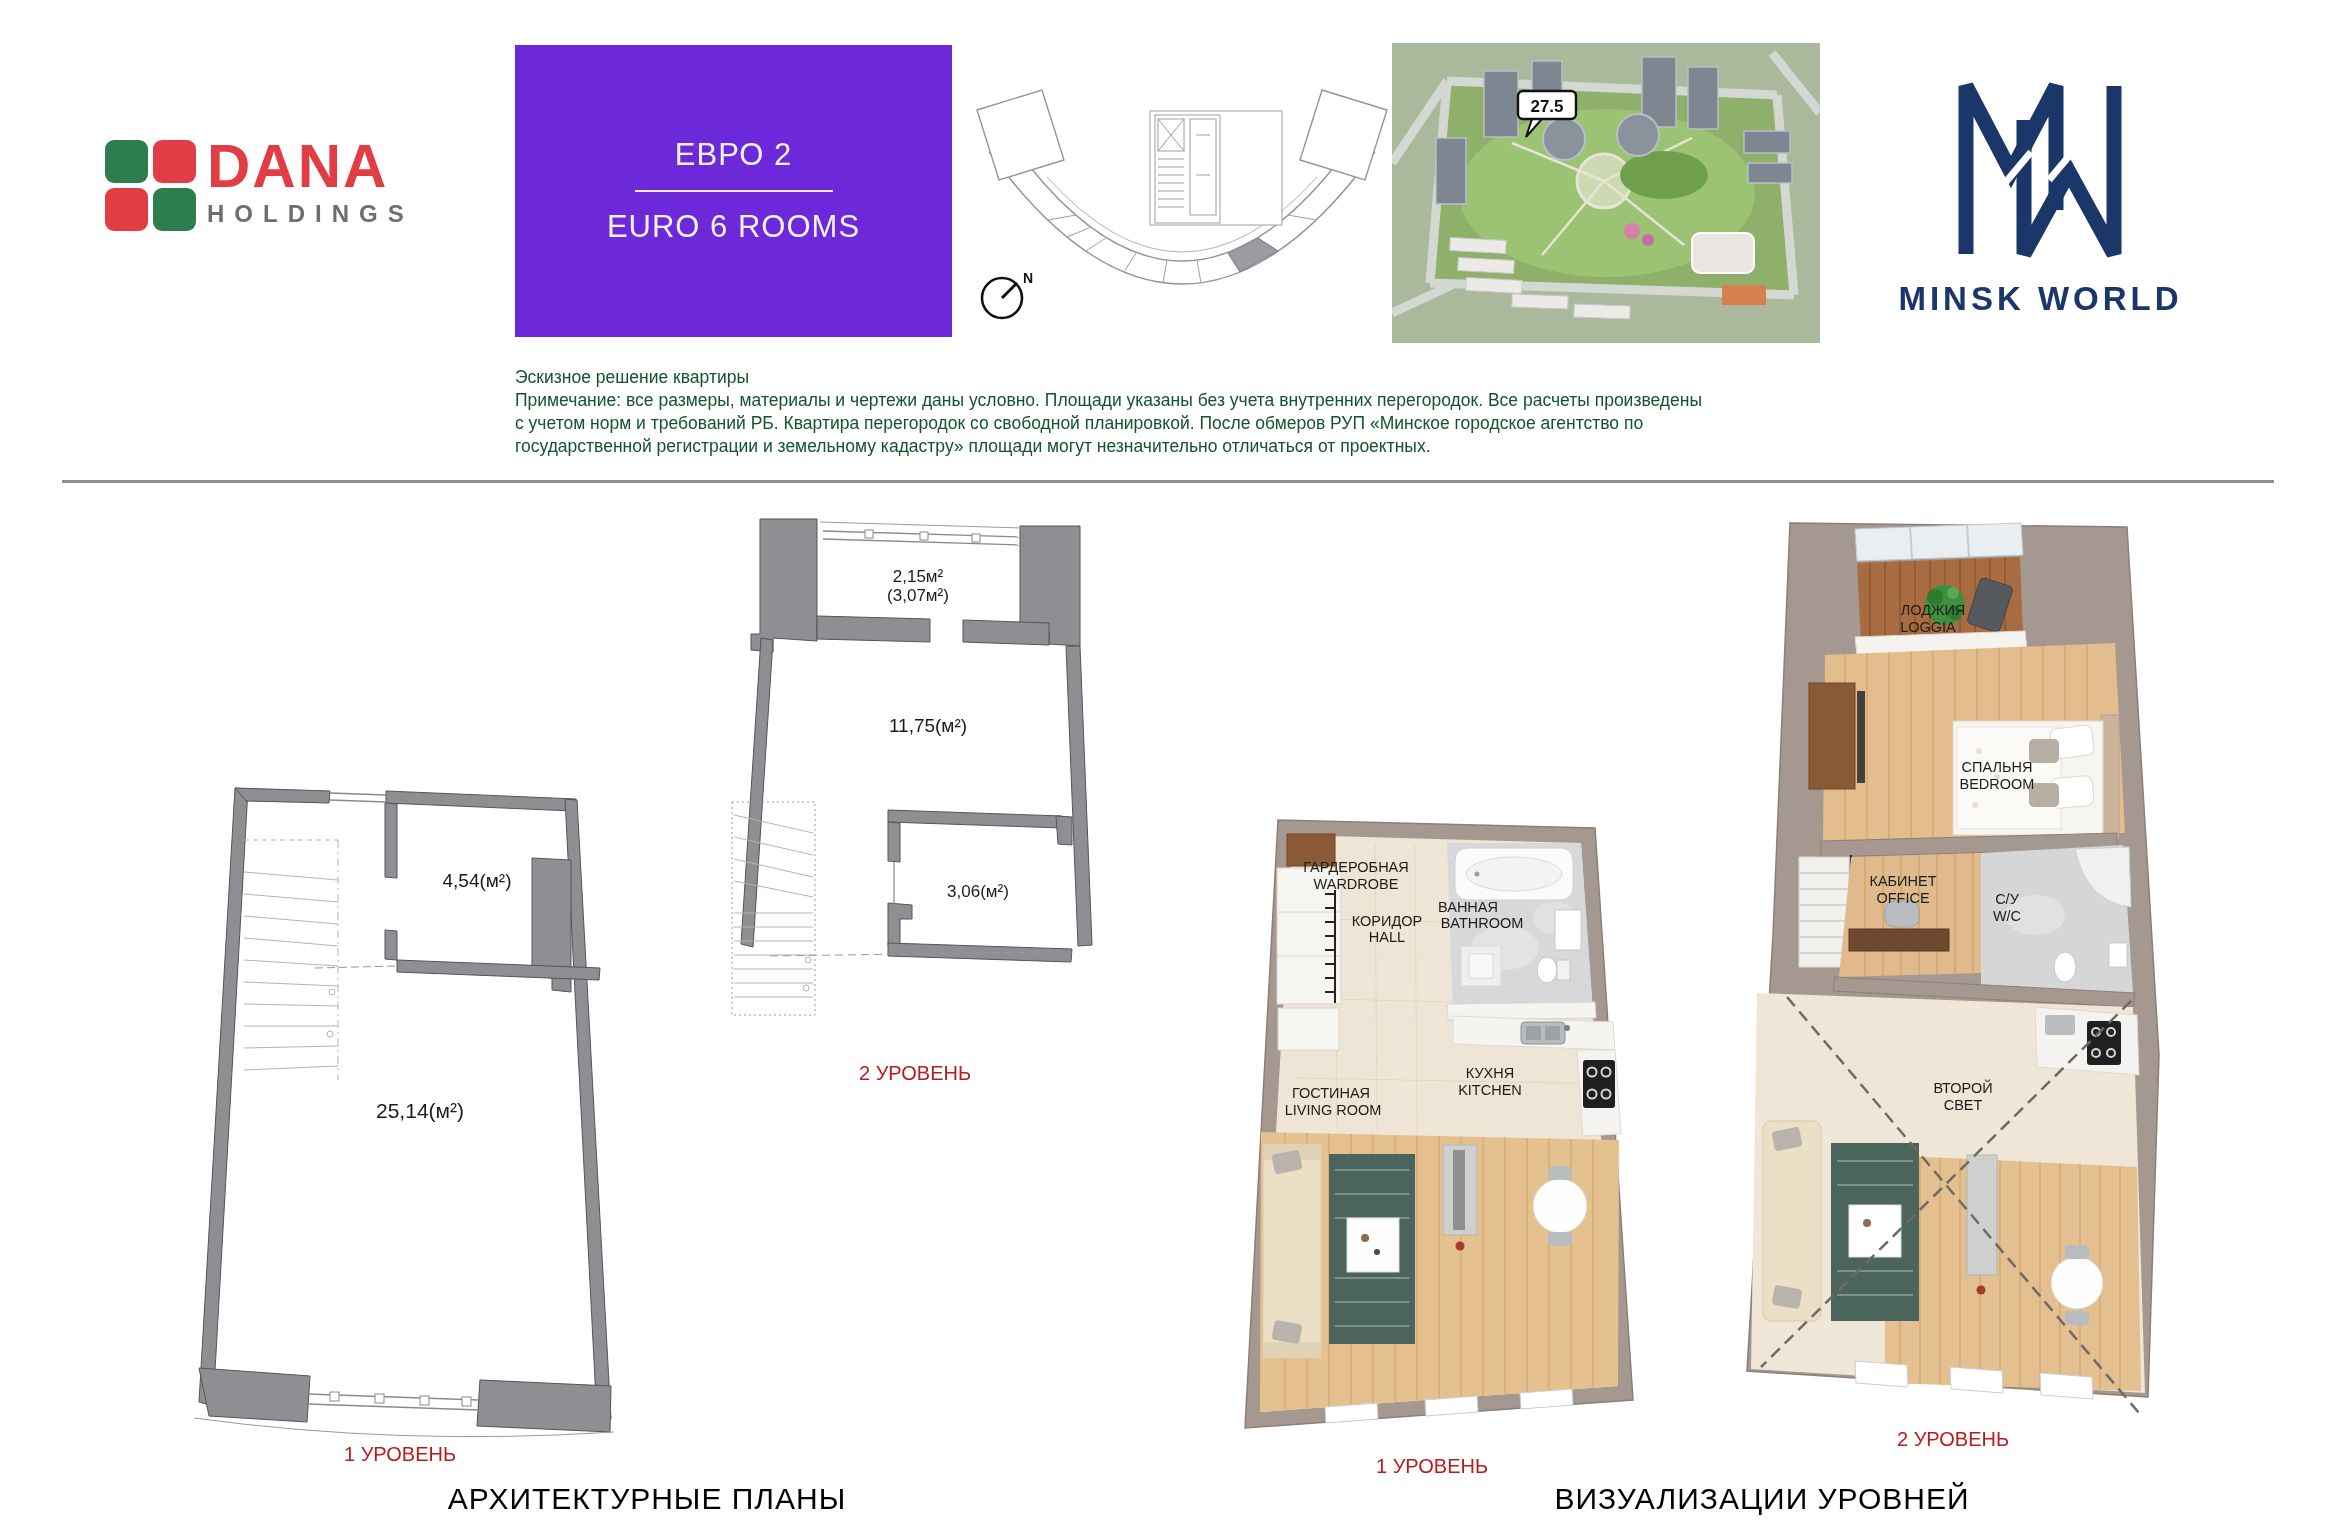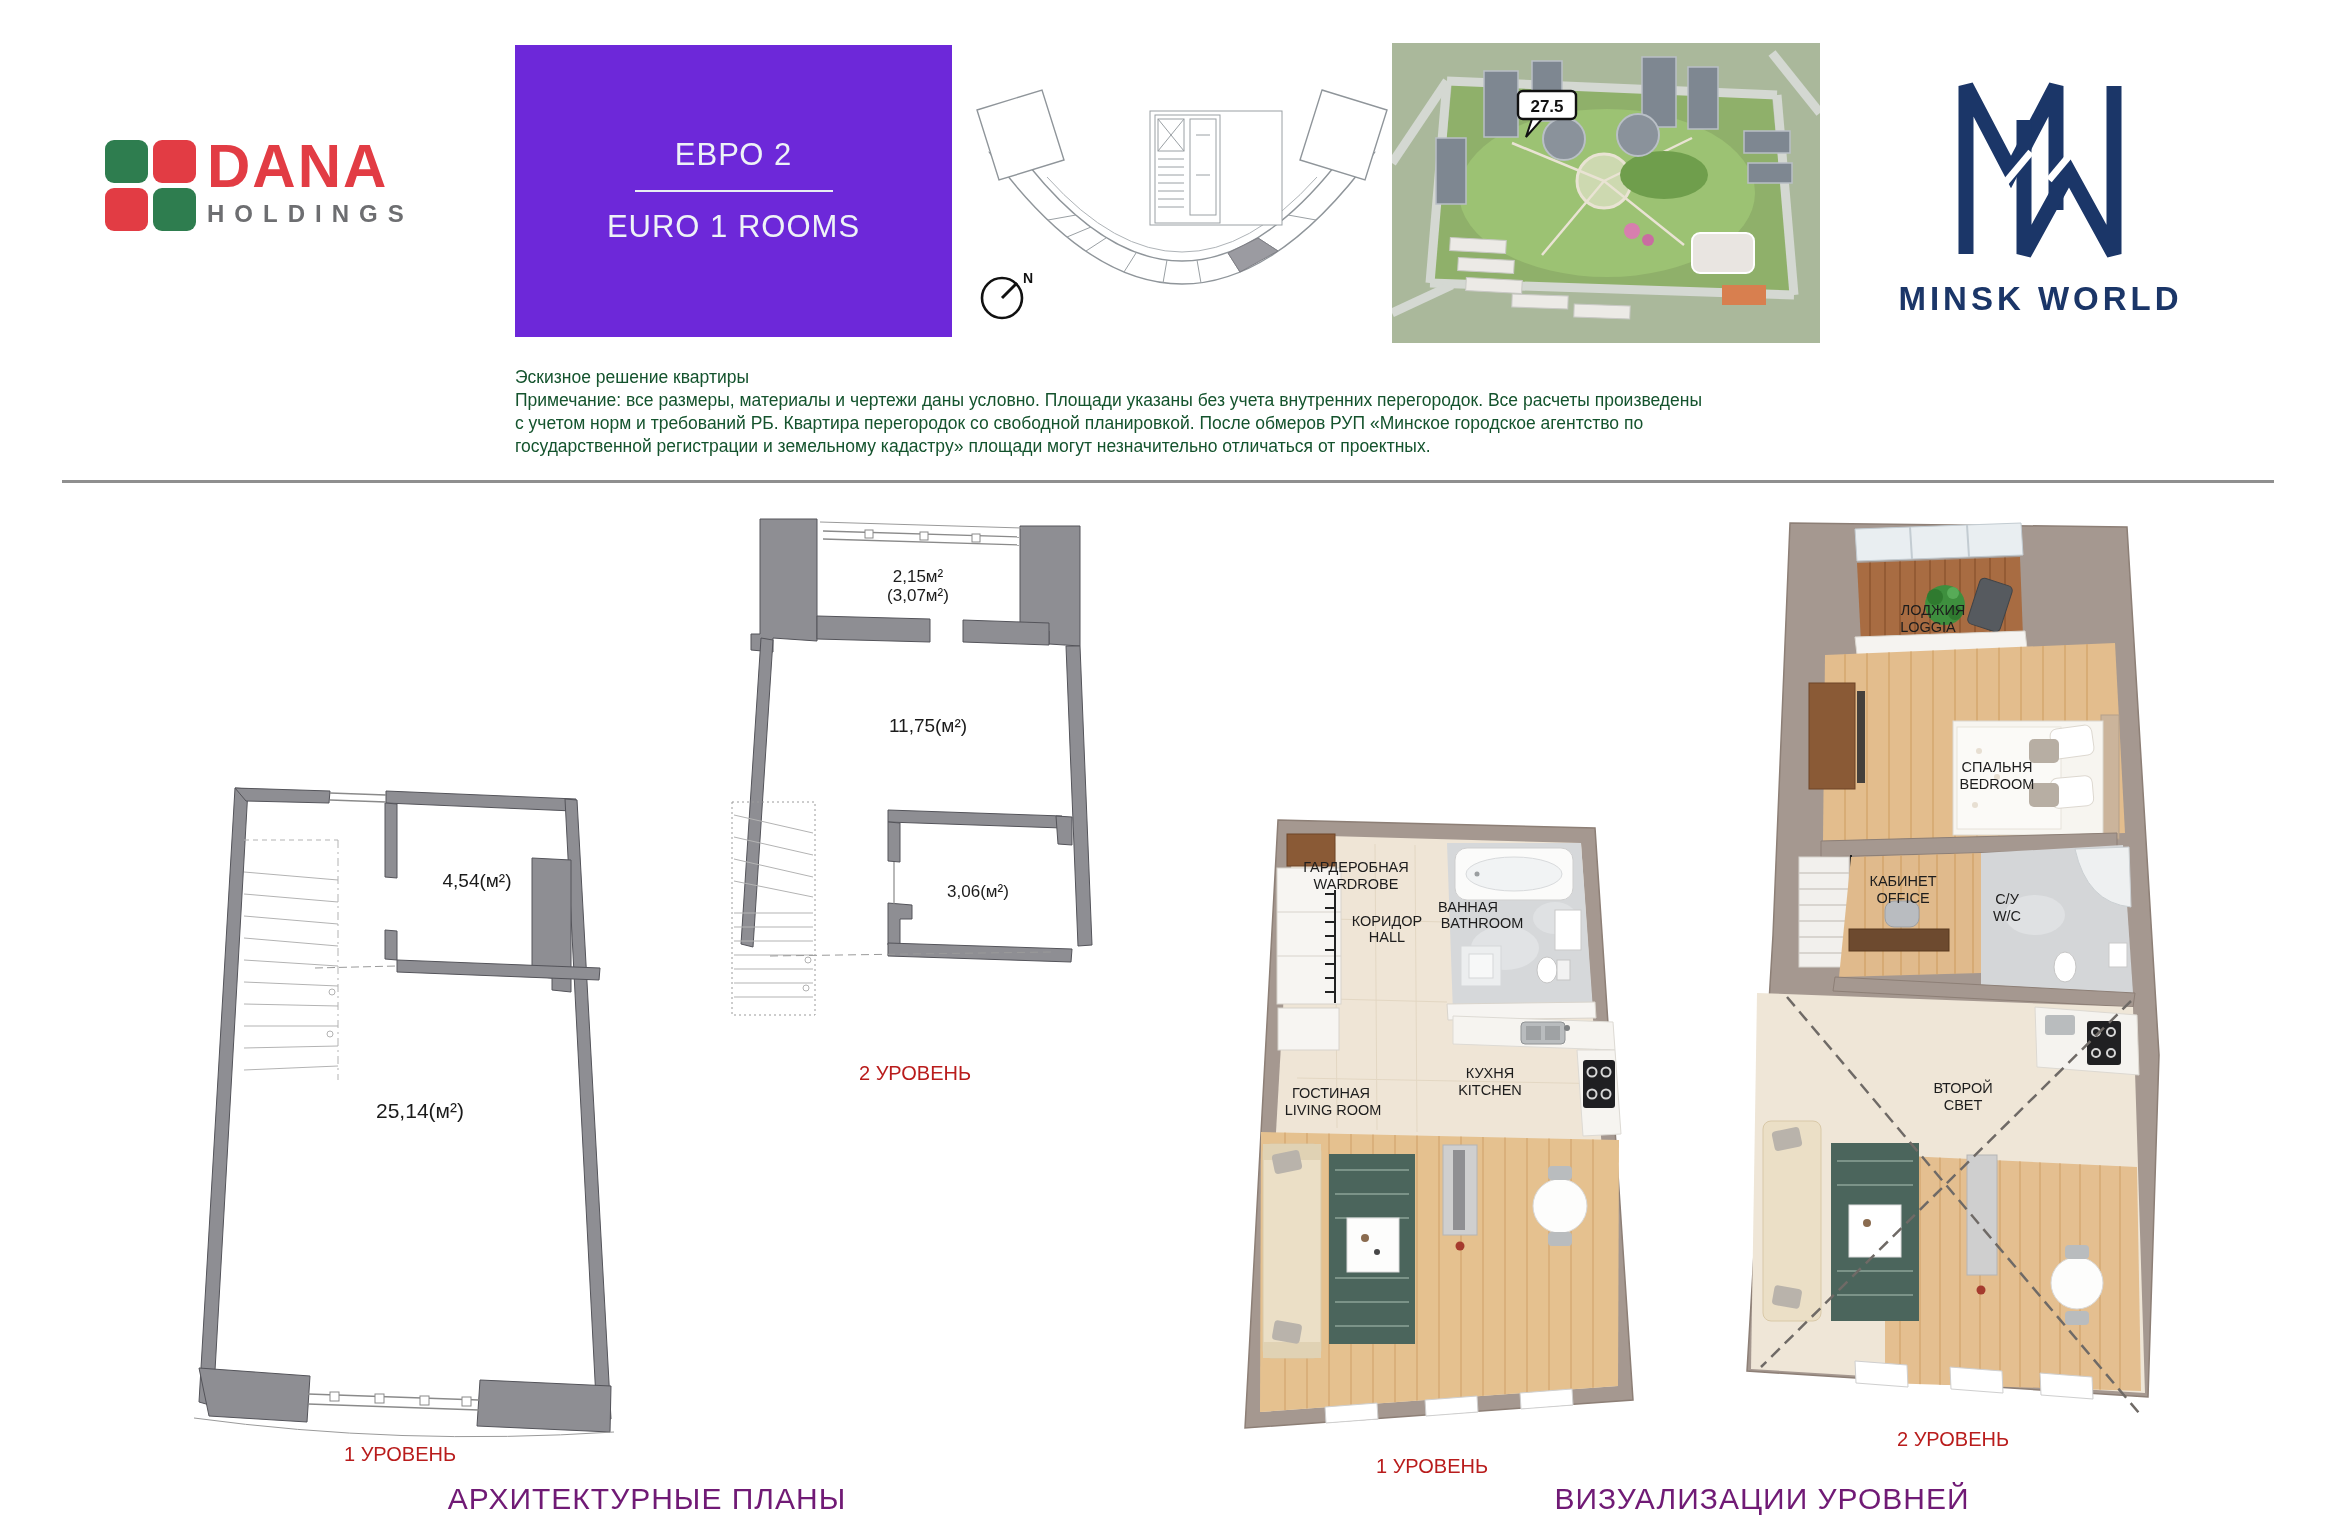--- a/index.html
+++ b/index.html
@@ -25,21 +25,21 @@
 
   #mw-logo{left:1868px;top:62px;width:345px;height:255px;text-align:center;}
   .mw-word{margin-top:14px;font-size:33px;font-weight:700;letter-spacing:4px;color:#1b3668;}
 
   #disclaimer{left:515px;top:366px;width:1345px;font-size:17.5px;line-height:23px;color:#14532d;}
 
   #divider{left:62px;top:480px;width:2212px;height:3px;background:#8f8f8f;}
 
   
   .caption{font-size:20px;color:#b91c1c;text-align:center;width:240px;}
-  .big-heading{font-size:30px;color:#701a75;text-align:center;width:620px;letter-spacing:1px;}
+  .big-heading{font-size:30px;color:#000000;text-align:center;width:620px;letter-spacing:1px;}
 
   
   .area-lbl{font-family:"Liberation Sans","DejaVu Sans",sans-serif;fill:#1b1b1b;}
   .room-lbl{font-family:"Liberation Sans","DejaVu Sans",sans-serif;fill:#1d1d1d;font-size:14.5px;}
   text{text-anchor:middle;}
 </style>
 </head>
 <body>
 
 <div id="page">
@@ -53,21 +53,21 @@
     </div>
     <div class="dana-text">
       <div class="dana-name" style="color:#e23c44;">DANA</div>
       <div class="dana-sub" style="color:#6d6e71;">HOLDINGS</div>
     </div>
   </div>
 
   <div id="unit-card" class="abs">
     <div class="unit-title">ЕВРО 2</div>
     <div class="unit-divider"></div>
-    <div class="unit-title">EURO 1 ROOMS</div>
+    <div class="unit-title">EURO 6 ROOMS</div>
   </div>
 
   <svg id="keyplan" class="abs" viewBox="0 0 420 290">
     <g fill="#ffffff" stroke="#8f959a" stroke-width="1.4">
       <path d="M18 98 Q210 360 402 98 L362 112 Q210 300 58 112 Z"></path>
       <polygon points="5,55 70,35 92,105 27,125"></polygon>
       <polygon points="350,35 415,55 393,125 328,105"></polygon>
     </g>
     <path d="M75 122 Q210 272 345 122" fill="none" stroke="#aeb3b7" stroke-width="1"></path>
     <g stroke="#9aa0a4" stroke-width="1">

